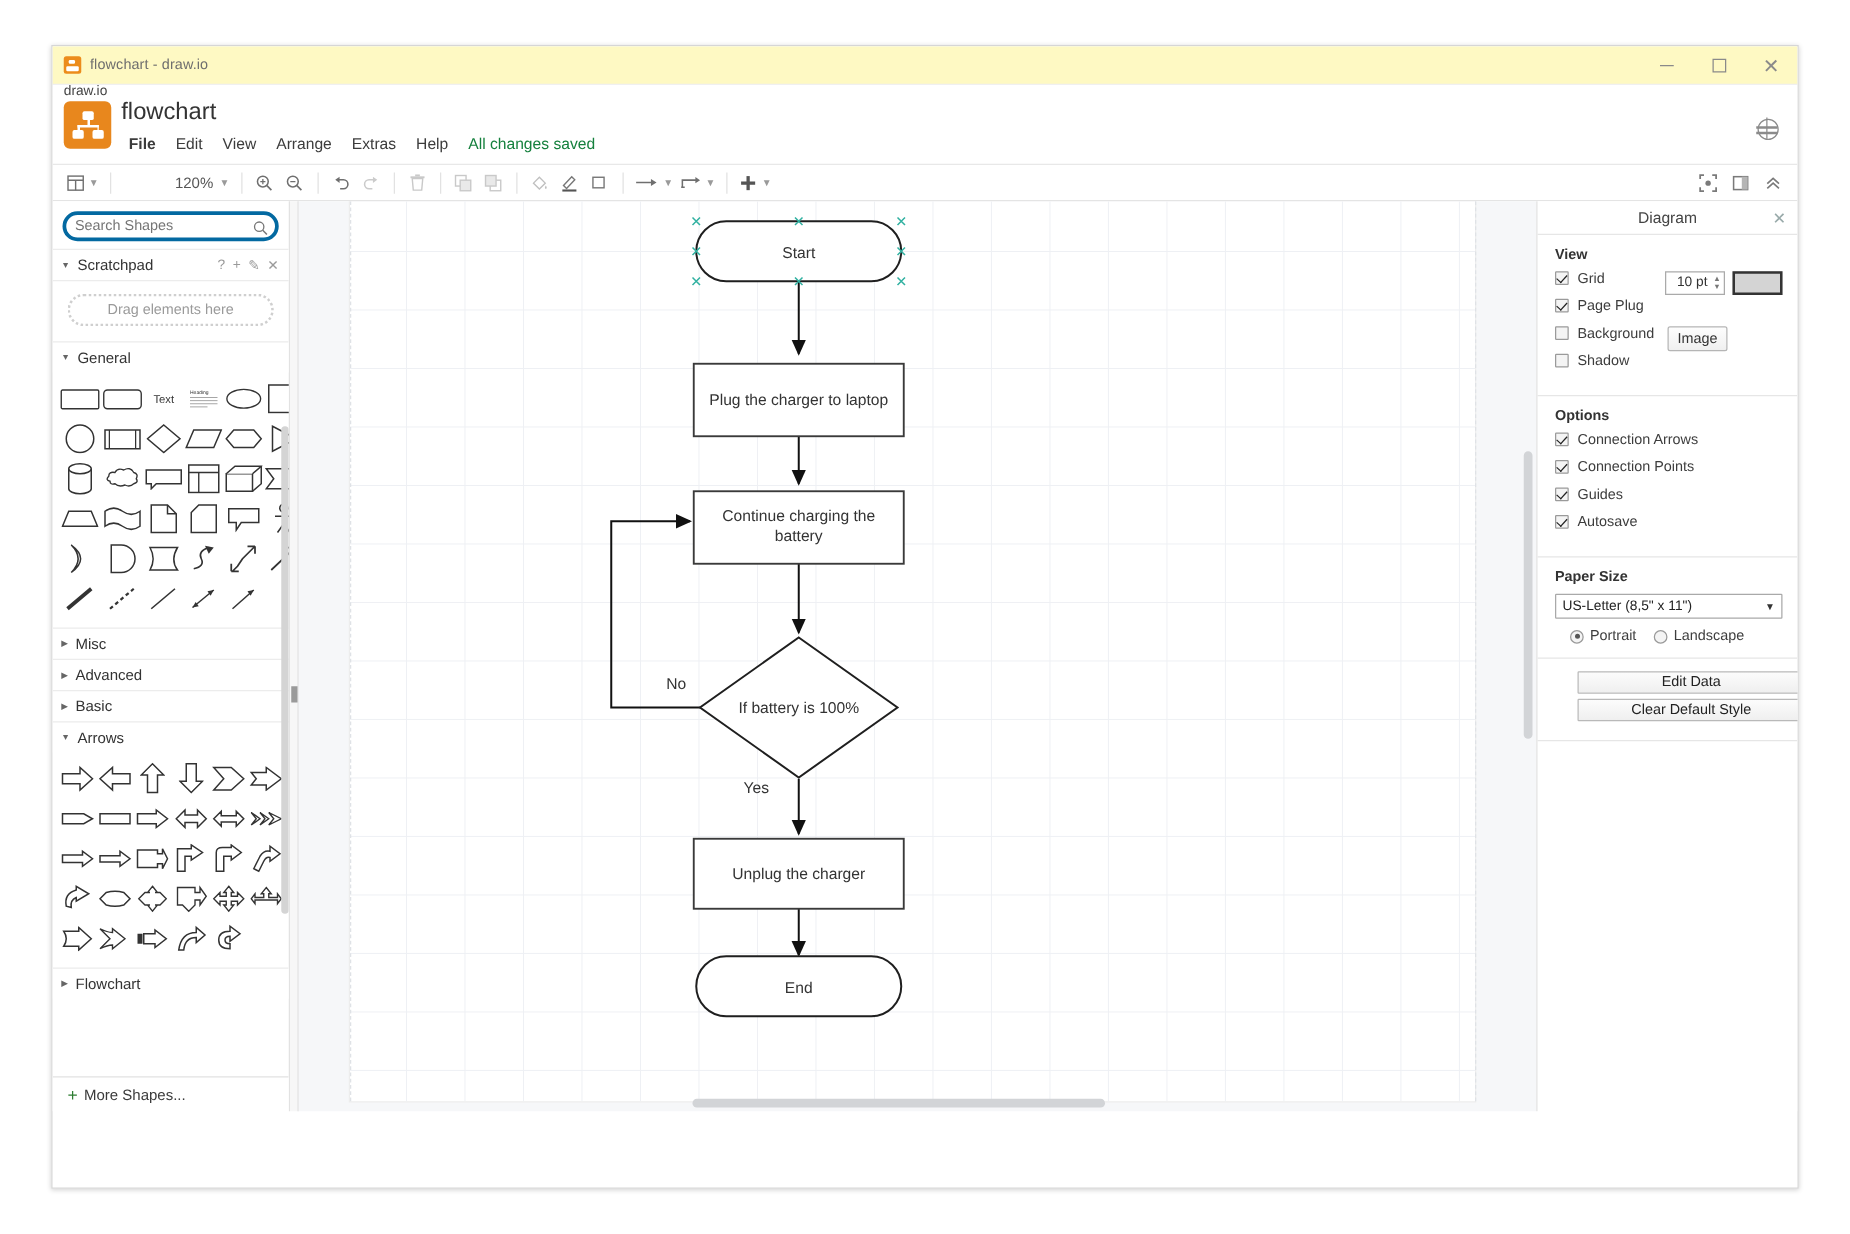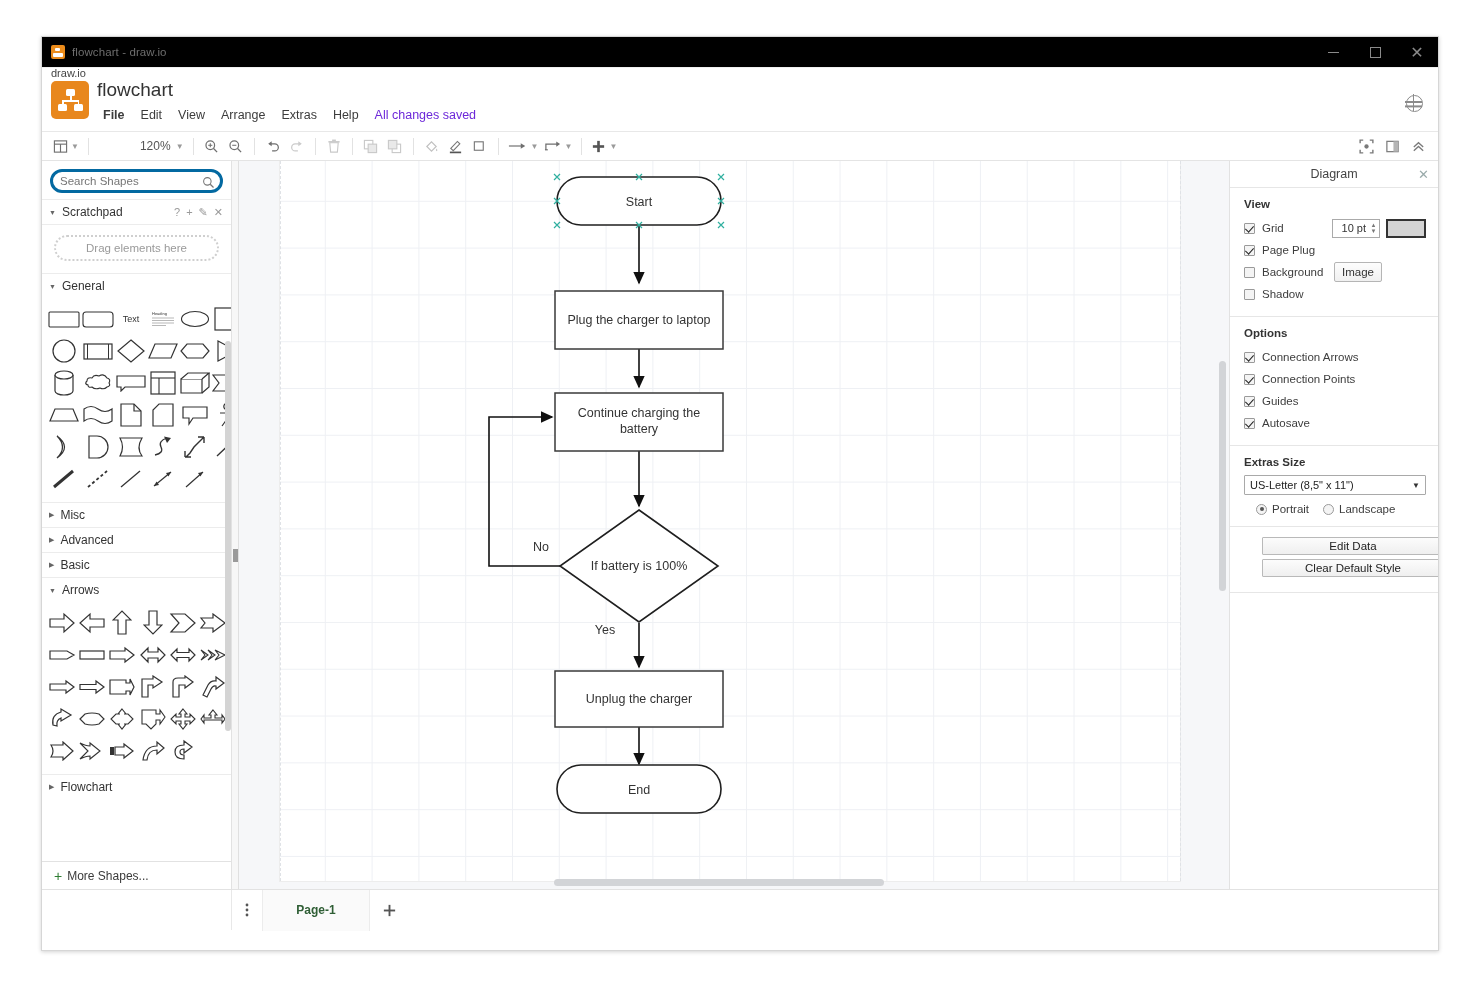--- a/index.html
+++ b/index.html
@@ -17,21 +17,21 @@
     background: #ffffff;
     border: 1px solid #d6d6d6;
     box-shadow: 0 1px 4px rgba(0,0,0,.18);
     overflow: hidden;
   }
 
   
   .titlebar {
     position: relative;
     height: 31px;
-    background: #000000;
+    background: #fef9c3;
     border-bottom: 1px solid #f0f0f0;
     display: flex; align-items: center;
   }
   .tb-icon {
     width: 14px; height: 14px; margin-left: 9px; margin-right: 7px;
     background: #ec8c1b; border-radius: 2px;
     position: relative; flex: none;
   }
   .tb-icon::before {
     content:""; position:absolute; left:4px; top:2.5px;
@@ -89,21 +89,21 @@
     font-size:19px; color:#333; font-weight:400;
   }
   .menubar {
     position:absolute; left:55px; top:29px;
     display:flex; align-items:center; gap:0;
   }
   .menu-item {
     font-size:12.5px; color:#3c3c3c; padding:2px 8px; cursor:default;
   }
   .menu-item:first-child { padding-left:6px;font-weight:bold; }
-  .saved-status { font-size:12.5px; color:#6d28d9; padding:2px 8px; }
+  .saved-status { font-size:12.5px; color:#15803d; padding:2px 8px; }
   .globe {
     position:absolute; right:15px; top:18px;
     width:17px; height:17px; border-radius:50%;
     border:1.6px solid #8b8b8b;
   }
   .globe::before{
     content:""; position:absolute; left:-1.6px; top:5.4px;
     width:17px; height:1.3px; background:#8b8b8b;
     box-shadow:0 4.4px 0 #8b8b8b;
   }
@@ -227,21 +227,21 @@
     border-left:1px solid #e2e2e2; position:relative;
   }
   .rp-title {
     height:27px; display:flex; align-items:center; justify-content:center;
     font-size:12.5px; color:#444; border-bottom:1px solid #e6e6e6;
     position:relative;
   }
   .rp-title .x { position:absolute; right:9px; color:#9aa; font-size:13px; }
   .rp-sec { padding:10px 12px 11px 14px; border-bottom:1px solid #e6e6e6; }
   .rp-label { font-size:11.5px; color:#333; font-weight:bold; margin-bottom:7px; }
-  .chk-row { display:flex; align-items:center; gap:7px; height:22px; font-size:11.5px; color:#3d3d3d; }
+  .chk-row { display:flex; align-items:flex-start; gap:7px; height:22px; font-size:11.5px; color:#3d3d3d; }
   .cbox {
     width:11px; height:11px; border:1px solid #9a9a9a; background:#f4f4f4;
     position:relative; flex:none; border-radius:1px;
   }
   .cbox.on::after {
     content:""; position:absolute; left:1.5px; top:0px;
     width:4px; height:7px; border:solid #222;
     border-width:0 1.6px 1.6px 0; transform:rotate(42deg);
   }
   .grid-size {
@@ -1026,51 +1026,34 @@
           <span class="cbox on"></span>
           <span>Guides</span>
         </div>
         <div class="chk-row">
           <span class="cbox on"></span>
           <span>Autosave</span>
         </div>
       </div>
 
       <div class="rp-sec">
-        <div class="rp-label">Extras Size</div>
+        <div class="rp-label">Paper Size</div>
         <div class="select-box">
           <span>US-Letter (8,5" x 11")</span>
           <span class="arw">▼</span>
         </div>
         <div class="radio-row">
           <span class="radio on"></span>
           <span>Portrait</span>
           <span class="radio" style="margin-left:9px;"></span>
           <span>Landscape</span>
         </div>
       </div>
 
       <div class="rp-sec" style="border-bottom:1px solid #e6e6e6;">
         <div class="rp-btn">Edit Data</div>
         <div class="rp-btn">Clear Default Style</div>
       </div>
     </div>
   </div>
 
-  <div class="footer">
-    <div class="foot-left"></div>
-    <div class="page-kebab">
-      <svg width="4" height="14" viewBox="0 0 4 14">
-          <circle cx="2" cy="2" r="1.4" fill="#555"></circle>
-          <circle cx="2" cy="7" r="1.4" fill="#555"></circle>
-          <circle cx="2" cy="12" r="1.4" fill="#555"></circle>
-        </svg>
-    </div>
-    <div class="page-tab">Page-1</div>
-    <div class="page-add">
-      <svg width="15" height="15" viewBox="0 0 16 16">
-          <rect x="7" y="2" width="2" height="12" fill="#555"></rect>
-          <rect x="2" y="7" width="12" height="2" fill="#555"></rect>
-        </svg>
-    </div>
-  </div>
 
 </div>
 
 </body></html>

